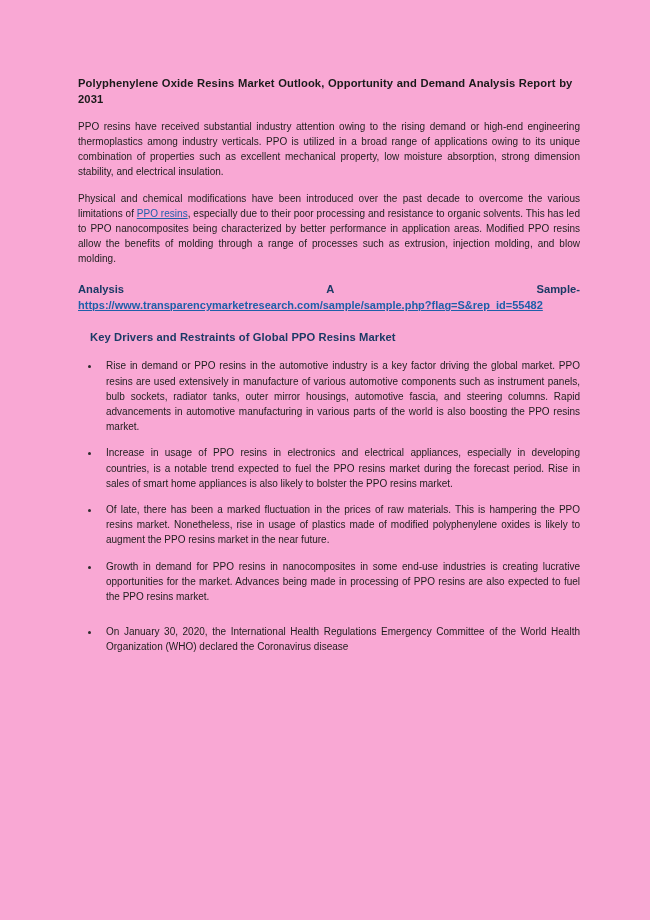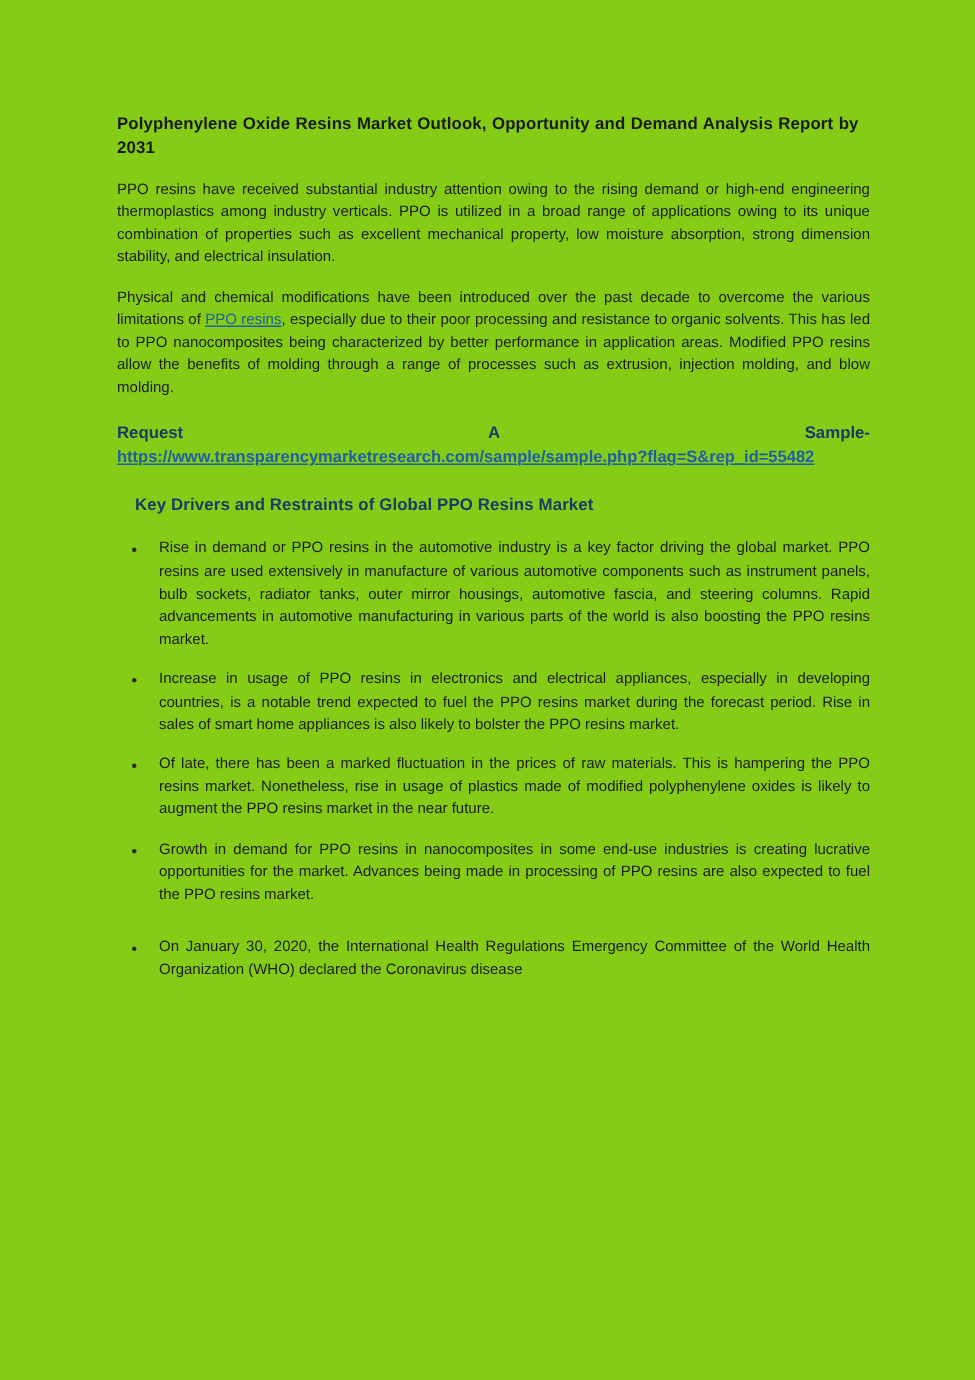--- a/index.html
+++ b/index.html
@@ -12,21 +12,21 @@
     width: 650px;
     height: 920px;
     overflow: hidden;
     font-family: "Liberation Sans", sans-serif;
     -webkit-font-smoothing: antialiased;
   }
   .page {
     position: relative;
     width: 650px;
     height: 920px;
-    background: #84cc16;
+    background: #f9a8d4;
     box-sizing: border-box;
     padding: 76px 70px 0 78px;
   }
   .doc-title {
     font-size: 11.2px;
     font-weight: bold;
     color: #1a1a1a;
     line-height: 1.42;
     letter-spacing: 0.1px;
     margin: 0 0 11px 0;
@@ -107,21 +107,21 @@
 
 <div class="page">
 
   <h1 class="doc-title">Polyphenylene Oxide Resins Market Outlook, Opportunity and Demand Analysis Report by 2031</h1>
 
   <p class="body-par">PPO resins have received substantial industry attention owing to the rising demand or high-end engineering thermoplastics among industry verticals. PPO is utilized in a broad range of applications owing to its unique combination of properties such as excellent mechanical property, low moisture absorption, strong dimension stability, and electrical insulation.</p>
 
   <p class="body-par"><span>Physical and chemical modifications have been introduced over the past decade to overcome the various limitations of </span><a class="link" href="#">PPO resins</a><span>, especially due to their poor processing and resistance to organic solvents. This has led to PPO nanocomposites being characterized by better performance in application areas. Modified PPO resins allow the benefits of molding through a range of processes such as extrusion, injection molding, and blow molding.</span></p>
 
   <p class="cta-line" style="display: flex; justify-content: space-between;">
-      <span>Request</span>
+      <span>Analysis</span>
       <span>A</span>
       <span>Sample-</span>
     </p>
 
   <a class="cta-url" href="#">https://www.transparencymarketresearch.com/sample/sample.php?flag=S&amp;rep_id=55482</a>
 
   <h2 class="section-heading">Key Drivers and Restraints of Global PPO Resins Market</h2>
 
   <ul class="bullets">
     <li>Rise in demand or PPO resins in the automotive industry is a key factor driving the global market. PPO resins are used extensively in manufacture of various automotive components such as instrument panels, bulb sockets, radiator tanks, outer mirror housings, automotive fascia, and steering columns. Rapid advancements in automotive manufacturing in various parts of the world is also boosting the PPO resins market.</li>

